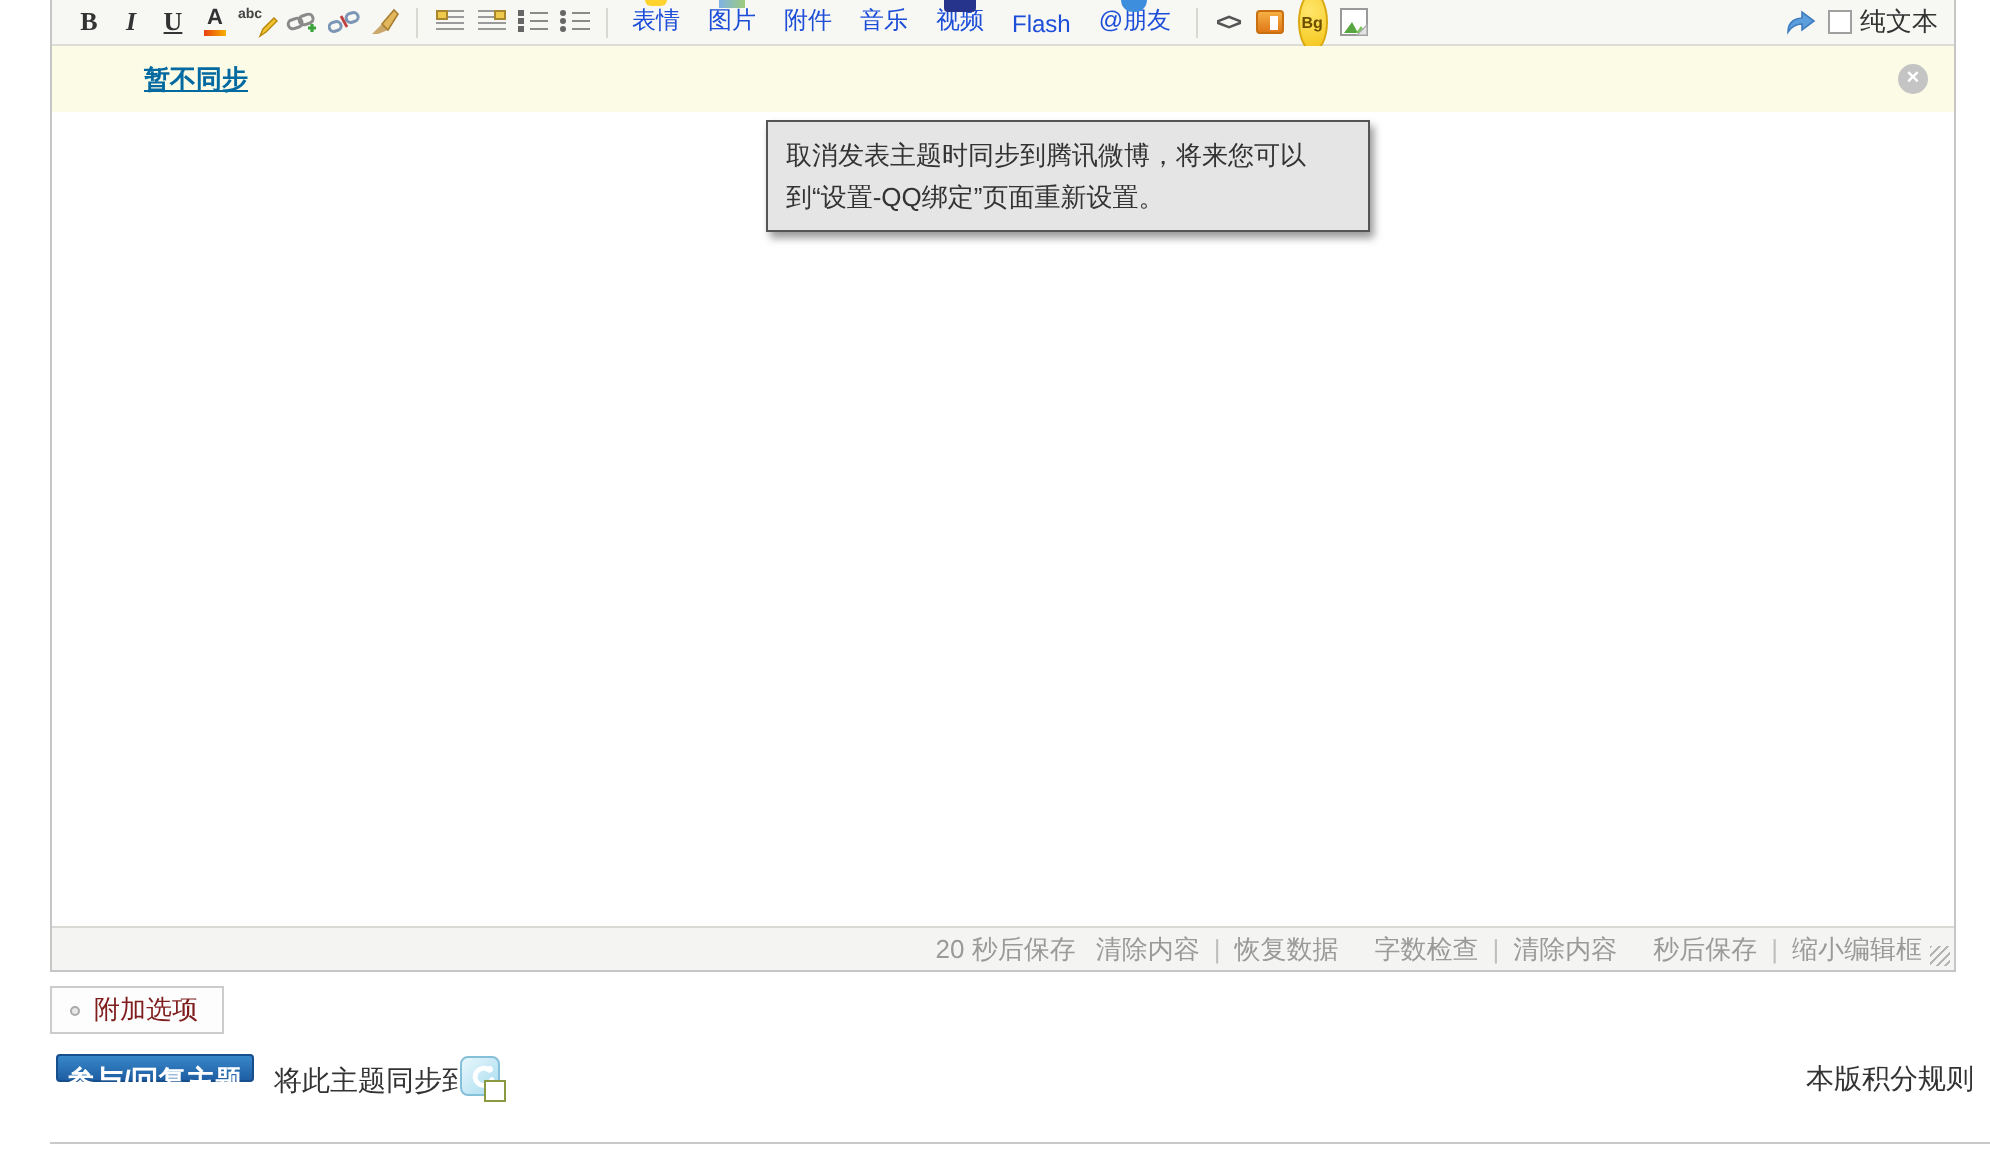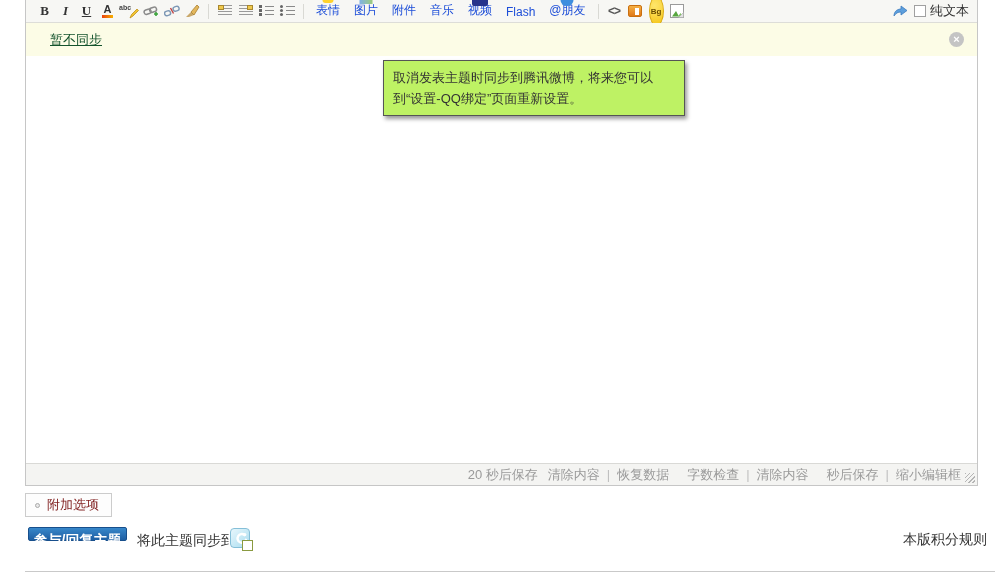--- a/index.html
+++ b/index.html
@@ -54,28 +54,28 @@
     background:radial-gradient(circle at 35% 30%,#FFE66A,#F4C416); border:1px solid #D9A90F;
     font-size:8px; font-weight:bold; color:#6B4E00; display:flex; align-items:center; justify-content:center; }
 
   .tb-right { margin-left:auto; display:flex; align-items:center; }
   .checkbox { width:12px; height:12px; background:#fff; border:1px solid #A0A0A0; margin:0 4px 0 6px; }
   .plain-label { font-size:13px; color:#333; }
 
   
   .notice { height:33px; background:#FCFCE6; display:flex; align-items:center;
     padding-left:12px; font-size:13px; color:#444; position:relative; }
-  .notice a { margin-left:12px; color:#14532d; text-decoration:underline; cursor:pointer; }
+  .notice a { margin-left:34px; color:#0369a1; text-decoration:underline; cursor:pointer;font-weight:bold; }
   .notice-close { position:absolute; right:13px; top:9px; width:15px; height:15px; border-radius:50%;
     background:#C4C4C4; color:#fff; font-size:11px; line-height:15px; text-align:center;
     font-weight:bold; cursor:pointer; }
 
   
   .content { position:relative; height:407px; background:#fff; }
-  .tooltip { position:absolute; left:357px; top:4px; width:302px; background:#bef264;
+  .tooltip { position:absolute; left:357px; top:4px; width:302px; background:#e5e5e5;
     border:1px solid #555; box-shadow:2px 3px 4px rgba(0,0,0,0.4);
     padding:6px 9px; font-size:13px; line-height:21px; color:#333; }
 
   
   .statusbar { position:absolute; left:0; right:0; bottom:0; height:22px; background:#F4F4F2;
     border-top:1px solid #D9D9D6; display:flex; align-items:center; justify-content:flex-end;
     padding-right:16px; font-size:13px; color:#9A9A9A; }
   .statusbar .autosave { margin-right:10px; }
   .statusbar .sb-link { color:#9A9A9A; cursor:pointer; }
   .statusbar .pipe { margin:0 7px; color:#BFBFBF; }

